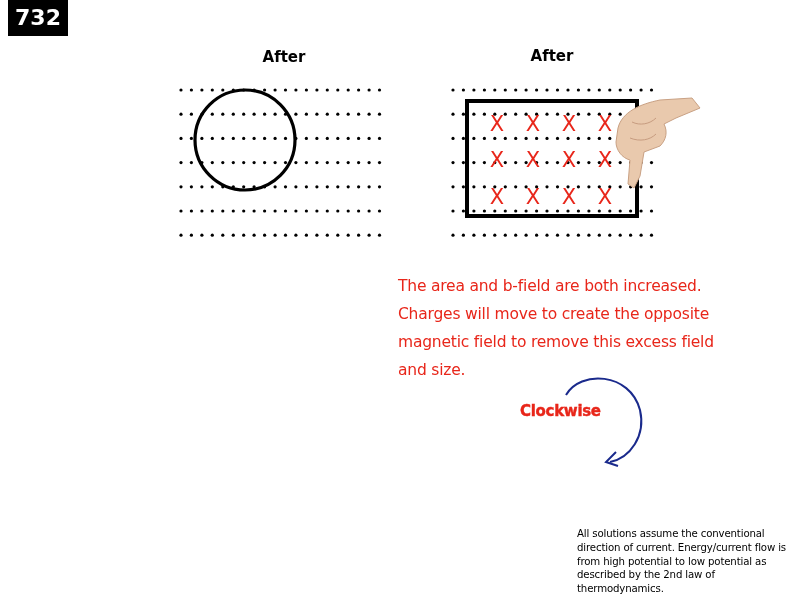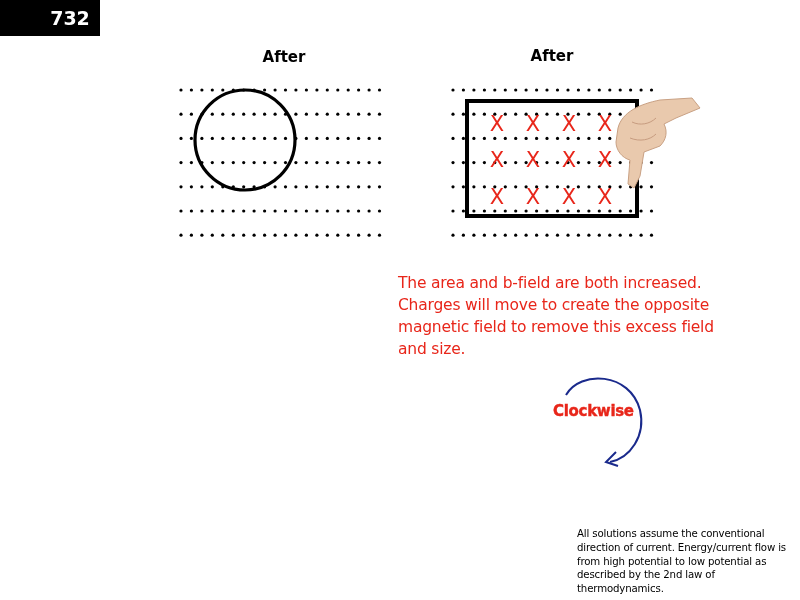--- a/index.html
+++ b/index.html
@@ -1,21 +1,21 @@
 <!DOCTYPE html>
 <html><head>
   <meta charset="utf-8">
   <style>
     html, body { margin: 0; padding: 0; }
     body { width: 800px; height: 600px; background: #ffffff; position: relative; overflow: hidden; font-family: "DejaVu Sans", sans-serif; }
-    .badge { position: absolute; left: 0; top: 0; width: 60px; height: 36px; background: #000; color: #fff; font-family: "DejaVu Sans", sans-serif; font-weight: bold; font-size: 19px; line-height: 36px; text-align: center; padding-left: 40px; }
+    .badge { position: absolute; left: 8px; top: 0; width: 60px; height: 36px; background: #000; color: #fff; font-family: "DejaVu Sans", sans-serif; font-weight: bold; font-size: 22px; line-height: 36px; text-align: center; }
     .panel-title { position: absolute; font-family: "DejaVu Sans", sans-serif; font-weight: bold; font-size: 15px; color: #000; text-align: center; width: 120px; }
     svg.diagram { position: absolute; left: 0; top: 0; }
-    .explanation { position: absolute; left: 398px; top: 272px; width: 340px; color: #e8261a; font-family: "DejaVu Sans", sans-serif; font-size: 15.5px; line-height: 22px; letter-spacing: -0.2px; }
-    .direction { position: absolute; left: 520px; top: 402px; color: #e8261a; font-family: "DejaVu Sans", sans-serif; font-weight: bold; font-size: 15px; letter-spacing: -0.3px; margin-left: 33px; -webkit-text-stroke: 0.4px #e8261a; }
+    .explanation { position: absolute; left: 398px; top: 272px; width: 340px; color: #e8261a; font-family: "DejaVu Sans", sans-serif; font-size: 15.5px; line-height: 28px; letter-spacing: -0.2px; }
+    .direction { position: absolute; left: 520px; top: 402px; color: #e8261a; font-family: "DejaVu Sans", sans-serif; font-weight: bold; font-size: 15px; letter-spacing: -0.3px; -webkit-text-stroke: 0.4px #e8261a; }
     .footnote { position: absolute; left: 577px; top: 527px; width: 225px; color: #000; font-family: "DejaVu Sans", sans-serif; font-size: 10.2px; line-height: 13.8px; letter-spacing: -0.15px; }
     .x-mark { fill: #e8261a; font-family: "DejaVu Sans", sans-serif; font-size: 21px; }
   </style>
 </head>
 <body>
 
 <div class="badge">732</div>
 
 <div class="panel-title" style="left:224px; top:48px;">After</div>
 <div class="panel-title" style="left:492px; top:47px;">After</div>

